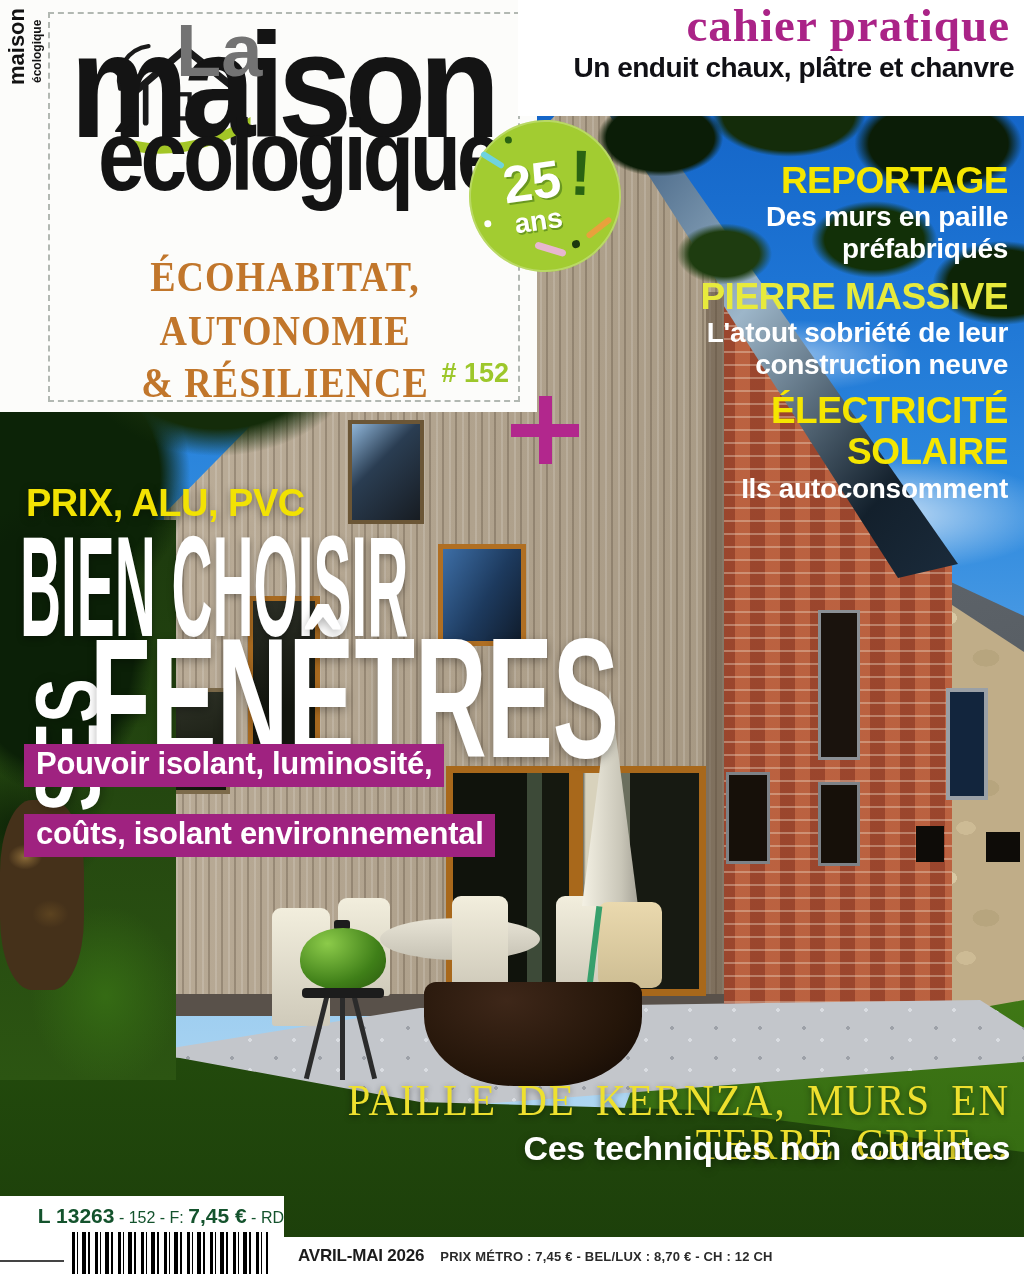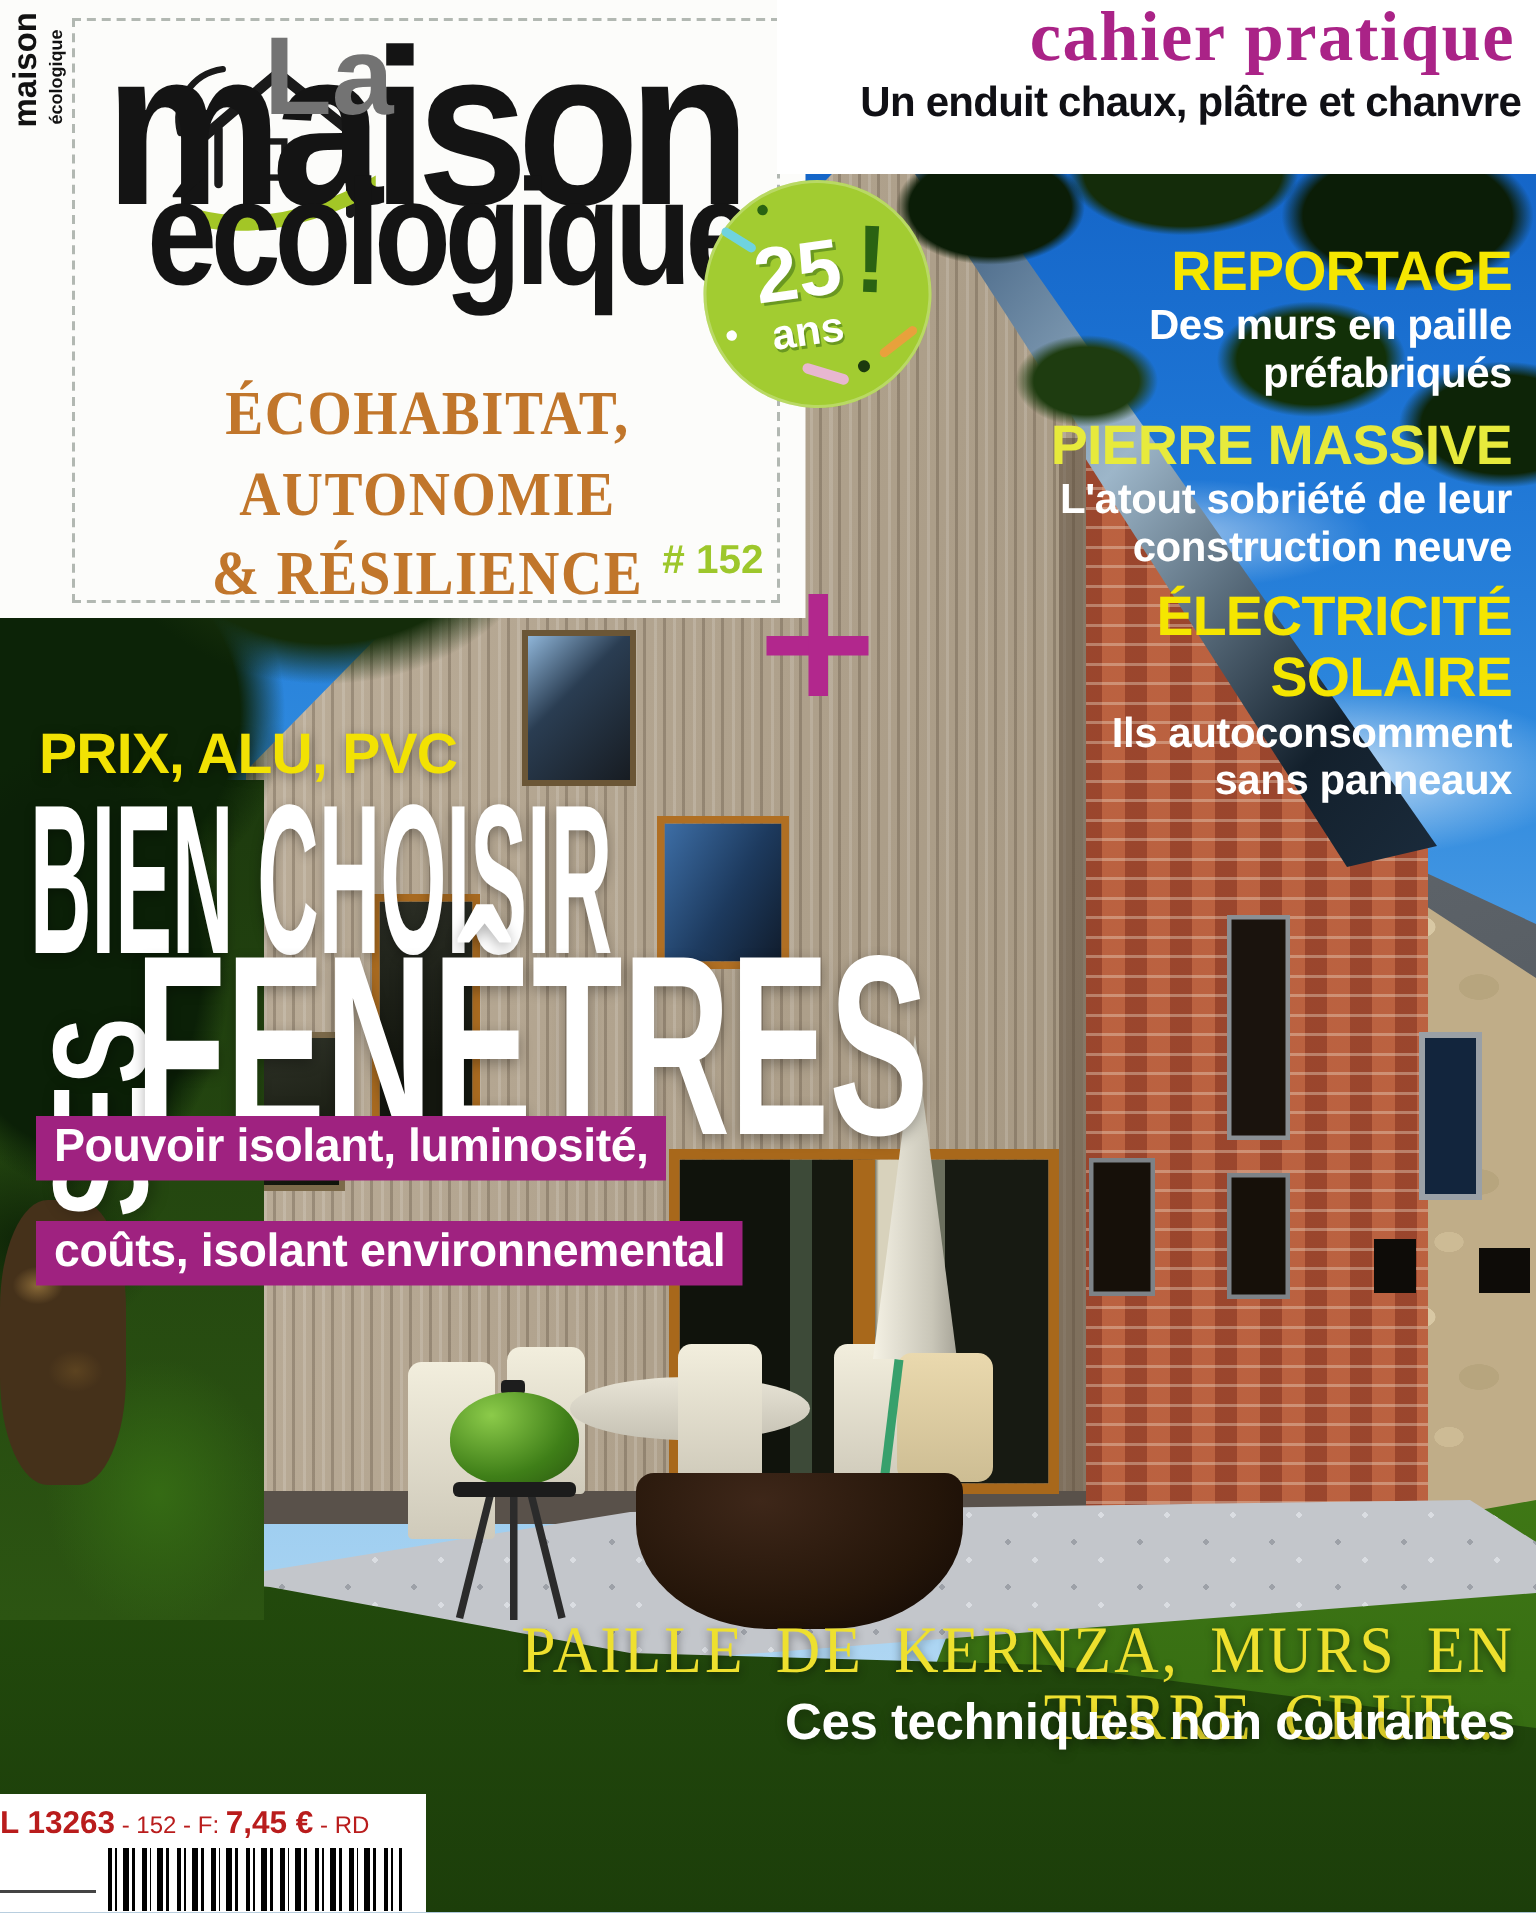--- a/index.html
+++ b/index.html
@@ -186,21 +186,21 @@
 
   
   .bot-kicker{right:14px;top:1078px;width:700px;text-align:right;font-family:"Liberation Serif",serif;
     font-size:41px;color:#eee02e;letter-spacing:2px;word-spacing:8px;line-height:1;
     transform:scaleY(1.08);transform-origin:right top;text-shadow:0 2px 6px rgba(0,0,0,.45);}
   .bot-lines{right:14px;top:1128px;width:640px;text-align:right;color:#fff;font-size:34px;
     font-weight:800;line-height:1.18;text-shadow:0 2px 8px rgba(0,0,0,.35);letter-spacing:-.3px;}
 
   
   .barcode-panel{left:0;top:1196px;width:284px;height:79px;background:#ffffff;}
-  .barcode-text{position:absolute;left:0;top:8px;width:100%;text-align:left;color:#b91c1c;
+  .barcode-text{position:absolute;left:0;top:8px;width:100%;text-align:right;color:#14532d;
     font-size:16px;white-space:nowrap;}
   .barcode-text .b{font-weight:800;font-size:21px;}
   .bars{position:absolute;left:72px;top:36px;width:196px;height:42px;
     background:
       repeating-linear-gradient(90deg,#000 0 3px,#fff 3px 5px,#000 5px 6px,#fff 6px 10px,#000 10px 14px,#fff 14px 16px,#000 16px 18px,#fff 18px 23px);}
   .bars-line{position:absolute;left:0;top:64px;width:64px;height:2px;background:#444;}
   .footer{left:284px;top:1237px;width:740px;height:38px;background:#ffffff;color:#1c1c1c;
     display:flex;align-items:center;}
   .footer-date{font-size:17px;font-weight:800;margin-left:14px;letter-spacing:-.2px;}
   .footer-prices{font-size:13px;font-weight:700;margin-left:16px;color:#2a2a2a;letter-spacing:.2px;}
@@ -312,21 +312,20 @@
   <div class="abs rh rh-1">
     <span class="kline k-yellow">REPORTAGE</span>
 
     <span class="bline">Des murs en paille</span>
     <span class="bline">préfabriqués</span>
   </div>
   <div class="abs rh rh-3">
     <span class="kline k-yellow">ÉLECTRICITÉ</span>
     <span class="kline k-yellow">SOLAIRE</span>
     <span class="bline">Ils autoconsomment</span>
-    <span class="bline">sans panneaux</span>
   </div>
 
   <div class="abs eyebrow">PRIX, ALU, PVC</div>
   <div class="abs">
       <span class="cond feat-1 abs">BIEN CHOISIR</span>
     </div>
   <div class="abs">
       <span class="cond feat-ses abs">SES</span>
     </div>
   <div class="abs">
@@ -344,14 +343,18 @@
     <div class="barcode-text">
       <span class="b">L 13263</span>
       <span>- 152 - F:</span>
       <span class="b">7,45 €</span>
       <span>- RD</span>
     </div>
     <div class="bars"></div>
     <div class="bars-line"></div>
   </div>
 
+  <div class="abs footer">
+    <span class="footer-date">AVRIL-MAI 2026</span>
+    <span class="footer-prices">PRIX MÉTRO : 7,45 € - BEL/LUX : 8,70 € - CH : 12 CH</span>
+  </div>
 
 </div>
 
 </body></html>

